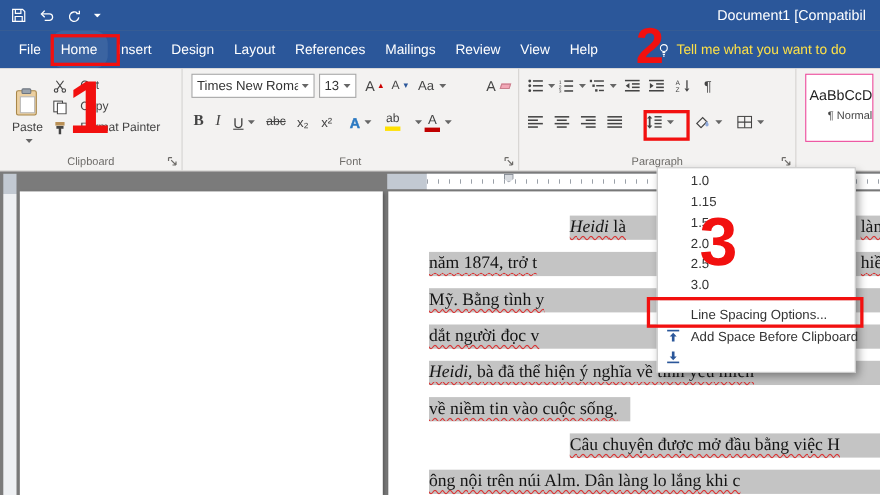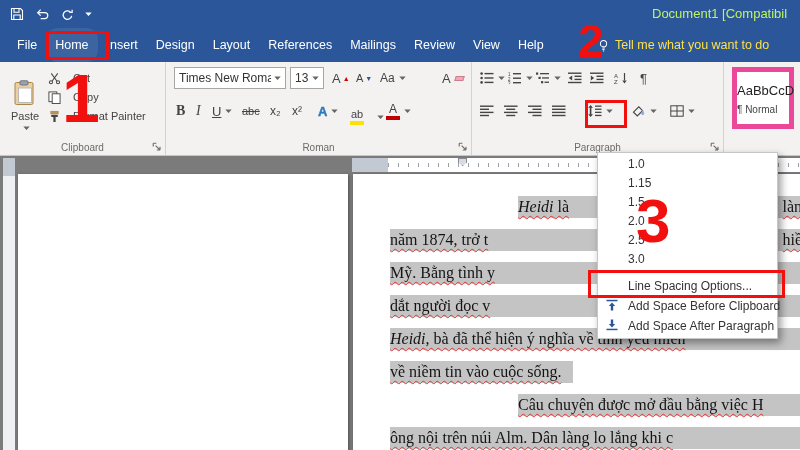--- a/index.html
+++ b/index.html
@@ -1,21 +1,21 @@
 <!DOCTYPE html>
 <html><head>
 <meta charset="utf-8">
 <style>
   * { margin:0; padding:0; box-sizing:border-box; }
   html,body { width:800px; height:450px; overflow:hidden; }
   body { font-family:"Liberation Sans","DejaVu Sans",sans-serif; background:#7b7b7b; }
   #app { position:absolute; inset:0; width:800px; height:450px; overflow:hidden; }
 
   
-  .titlebar { position:absolute; left:0; top:0; width:800px; height:28px; background:#2b579a; color:#bef264; }
+  .titlebar { position:absolute; left:0; top:0; width:800px; height:28px; background:#2b579a; color:#ffffff; }
   .qat { position:absolute; left:10px; top:0; height:28px; display:flex; align-items:center; gap:11px; color:#fff; }
   .ico { display:inline-block; line-height:0; }
   .ico svg { display:block; }
   .win-title { position:absolute; left:652px; top:0; width:160px; height:28px; line-height:28px; font-size:13px; white-space:nowrap; overflow:hidden; }
 
   
   .tabsrow { position:absolute; left:0; top:28px; width:800px; height:34px; background:#2b579a; color:#fff; }
   .tabs { display:flex; margin-left:8px; height:34px; }
   .tab { padding:0 9px; font-size:12.5px; line-height:34px; white-space:nowrap; }
   .tab.active { background:rgba(255,255,255,.08);border-radius:12px; }
@@ -42,21 +42,21 @@
   .under-u { font-size:13px; text-decoration:underline; color:#444; }
   .strike { font-size:11px; text-decoration:line-through; color:#444; }
   .supsub { font-size:12px; color:#444; }
   .stack { display:inline-flex; flex-direction:column; align-items:center; line-height:1; }
   .bar { width:14px; height:4px; margin-top:1px; }
   .fx-a { color:#2b79c2; font-weight:bold; font-size:13px; -webkit-text-stroke:.4px #2b79c2; }
   .tiny-arrow { font-size:7px; line-height:1; color:#c00; }
   .eraser { display:inline-block; width:9px; height:5px; background:#f2a7b6; border:1px solid #c97f8d; transform:skewX(-18deg); margin-left:2px; }
 
   
-  .style-cell { position:absolute; left:8px; top:5px; width:62px; height:62px; background:#fff; border:5px solid #ec4899; text-align:left; }
+  .style-cell { position:absolute; left:8px; top:5px; width:62px; height:62px; background:#fff; border:1px solid #ec4899; text-align:right; }
   .style-prev { font-size:13px; color:#222; margin-top:11px; }
   .style-name { font-size:10px; color:#444; margin-top:6px; }
 
   
   .docarea { position:absolute; left:0; top:156px; width:800px; height:294px; background:#7b7b7b; }
   .vruler { position:absolute; left:3px; top:2px; width:12px; height:292px; background:linear-gradient(#c2c9d2 0 18px,#eef0f3 18px); }
   .hruler { position:absolute; left:352px; top:2px; width:448px; height:14px; background:#c2c9d2; }
   .hruler .inner { position:absolute; left:36px; top:0; width:412px; height:14px; background:#fff; }
   .hruler .ticks { position:absolute; left:36px; top:5px; width:412px; height:4px;
      background:repeating-linear-gradient(to right,#9aa0a8 0 1px,transparent 1px 10px); }
@@ -264,21 +264,21 @@
           <span class="supsub">x²</span>
         </div>
       <div class="rbtn" style="left:152px;top:38px;">
         <span class="fx-a">A</span>
         <span class="ico caret-g">
             <svg width="7" height="4" viewBox="0 0 8 5" fill="currentColor">
               <path d="M0 .5h8L4 5z"></path>
             </svg>
           </span>
       </div>
-      <div class="rbtn" style="left:184px;top:44px;gap:11px;">
+      <div class="rbtn" style="left:184px;top:38px;gap:11px;">
         <span class="stack">
             <span class="lbl">ab</span>
             <span class="bar" style="background:#ffe000;"></span>
           </span>
         <span class="ico caret-g">
             <svg width="7" height="4" viewBox="0 0 8 5" fill="currentColor">
               <path d="M0 .5h8L4 5z"></path>
             </svg>
           </span>
       </div>
@@ -287,21 +287,21 @@
             <span class="lbl" style="font-size:12px;">A</span>
             <span class="bar" style="background:#c00000;"></span>
           </span>
         <span class="ico caret-g">
             <svg width="7" height="4" viewBox="0 0 8 5" fill="currentColor">
               <path d="M0 .5h8L4 5z"></path>
             </svg>
           </span>
       </div>
 
-      <div class="group-label">Roman</div>
+      <div class="group-label">Font</div>
       <span class="launcher ico">
           <svg width="10" height="10" viewBox="0 0 10 10" stroke="currentColor" fill="none" stroke-width="1.1">
             <path d="M1.2 1.2h3.2M1.2 1.2v3.2"></path>
             <path d="M3.6 3.6 8 8M8 8V4.8M8 8H4.8"></path>
           </svg>
         </span>
     </div>
 
     <div class="group" style="left:472px;width:252px;">
       <div class="rbtn" style="left:8px;top:5px;">
@@ -553,21 +553,20 @@
         </span>
       <span>Add Space Before Clipboard</span>
     </div>
     <div class="menu-item tall">
       <span class="gutter-icon ico">
           <svg width="12" height="12" viewBox="0 0 12 12" fill="#2b579a">
             <rect x="0.5" y="9.7" width="11" height="1.5"></rect>
             <path d="M6 8.6 9.2 5H7.2V.6H4.8V5H2.8z"></path>
           </svg>
         </span>
-      <span>Add Space After Paragraph</span>
     </div>
   </div>
 
   <div class="redbox" id="box-home"></div>
   <div class="redbox" id="box-spacing"></div>
   <div class="redbox" id="box-lso"></div>
   <div class="num" id="num1">1</div>
   <div class="num" id="num2">2</div>
   <div class="num" id="num3">3</div>
 </div>

